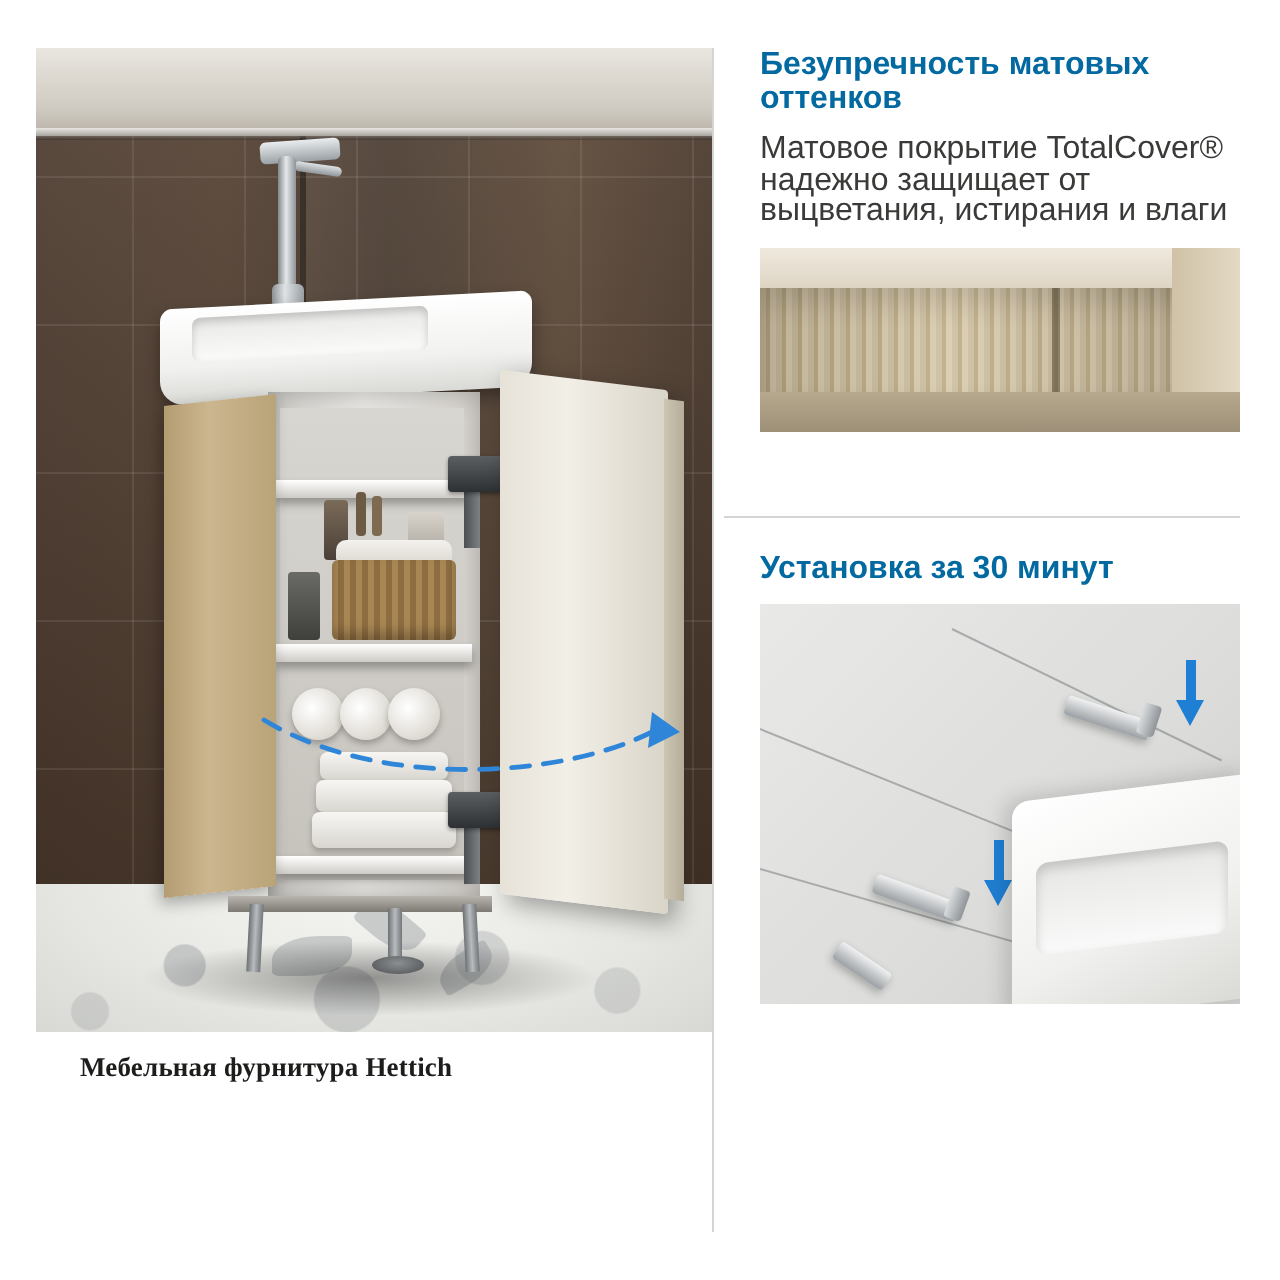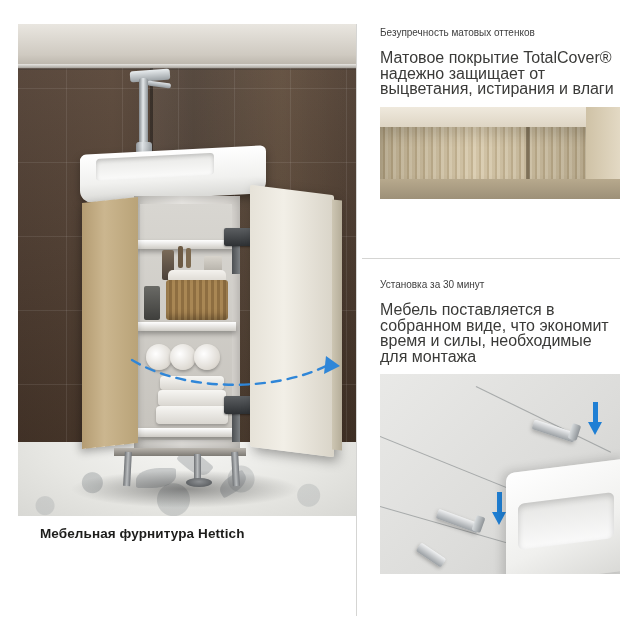--- a/index.html
+++ b/index.html
@@ -278,20 +278,21 @@
     position: absolute;
     left: 110px; top: 326px;
     width: 220px; height: 44px;
   }
 
   .left-caption {
     position: absolute;
     left: 22px;
     top: 502px;
     width: 300px;
+    font-family: Liberation Serif, serif;
   }
   .cap-title {
     font-size: 13.5px;
     font-weight: bold;
     color: #1d1d1b;
     margin: 0 0 7px 0;
     letter-spacing: 0.1px;
   }
   .cap-text {
     font-size: 11.2px;
@@ -323,23 +324,23 @@
 
   .card {
     position: absolute;
     left: 0;
     width: 258px;
   }
   .card-top { top: 0; }
   .card-bottom { top: 252px; }
 
   .card-title {
-    font-size: 10px;
-    font-weight: normal;
-    color: #404040;
+    font-size: 16px;
+    font-weight: bold;
+    color: #0369a1;
     line-height: 17px;
     margin: 0 0 9px 0;
     padding: 0 4px 0 18px;
   }
   .card-text {
     font-size: 16px;
     line-height: 15.6px;
     color: #3a3a38;
     margin: 0 0 10px 0;
     padding: 0 4px 0 18px;
@@ -564,21 +565,20 @@
         <div class="ribbed-face"></div>
         <div class="ribbed-shade"></div>
         <div class="ribbed-gap"></div>
         <div class="ribbed-right"></div>
         <div class="ribbed-base"></div>
       </div>
     </div>
 
     <div class="card card-bottom">
       <p class="card-title">Установка за 30 минут</p>
-      <p class="card-text">Мебель поставляется в собранном виде, что экономит время и силы, необходимые для монтажа</p>
 
       <div class="photo-install">
         <div class="install-wall-line" style="left:0px; top:62px; width:150px; transform:rotate(22deg);"></div>
         <div class="install-wall-line" style="left:0px; top:132px; width:170px; transform:rotate(16deg);"></div>
         <div class="install-wall-line" style="left:96px; top:12px; width:150px; transform:rotate(26deg);"></div>
 
         <div class="bracket" style="left:152px; top:52px; transform:rotate(18deg);"></div>
         <div class="bracket-cap" style="left:190px; top:50px; transform:rotate(18deg);"></div>
         <div class="arrow-blue-stem" style="left:213px; top:28px;"></div>
         <div class="arrow-blue" style="left:208px; top:48px;"></div>

